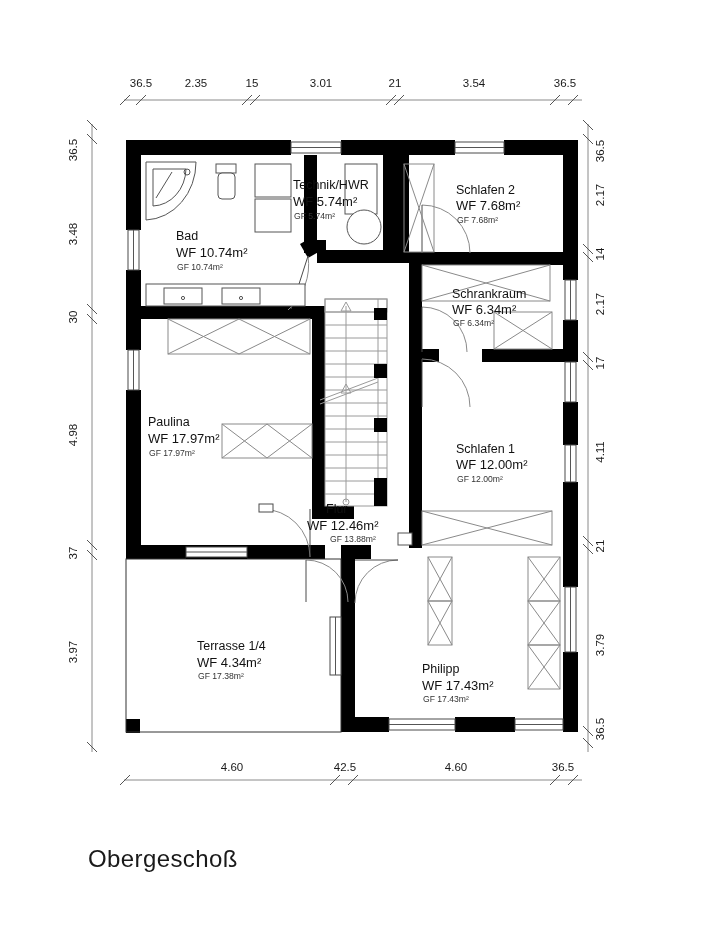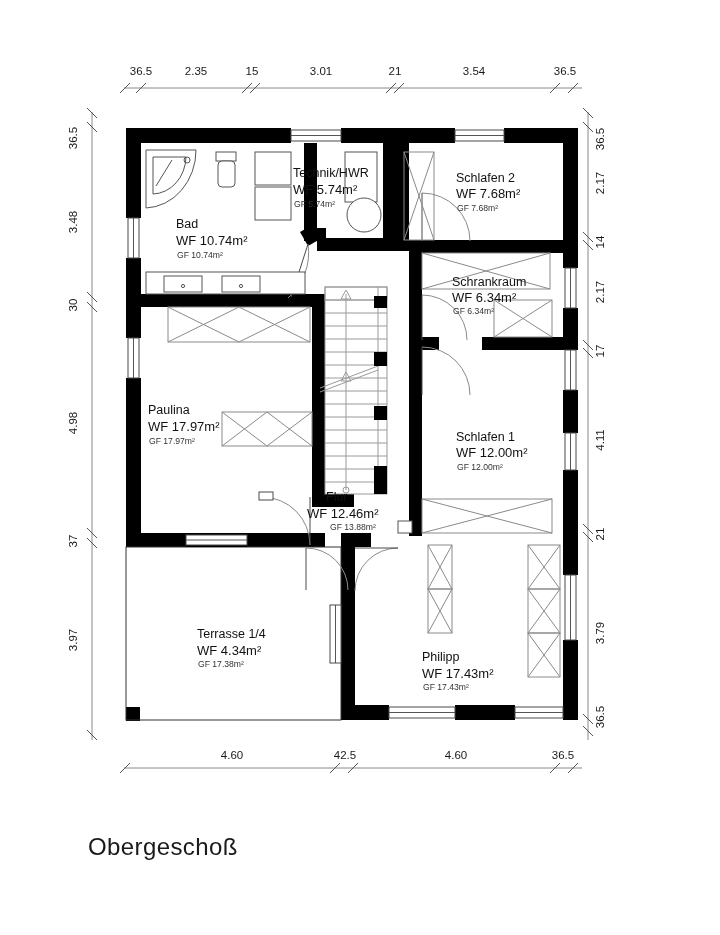--- a/index.html
+++ b/index.html
@@ -10,21 +10,21 @@
   body {
     width: 720px;
     height: 935px;
     font-family: "Liberation Sans", sans-serif;
     color: #1a1a1a;
     position: relative;
     overflow: hidden;
   }
   #plan-root {
     position: absolute;
-    left: 0; top: 0;
+    left: 0; top: 12px;
     width: 720px;
     height: 712px;
   }
   svg.plan {
     position: absolute;
     left: 0; top: 0;
     width: 720px;
     height: 935px;
   }
   .dim-text {

